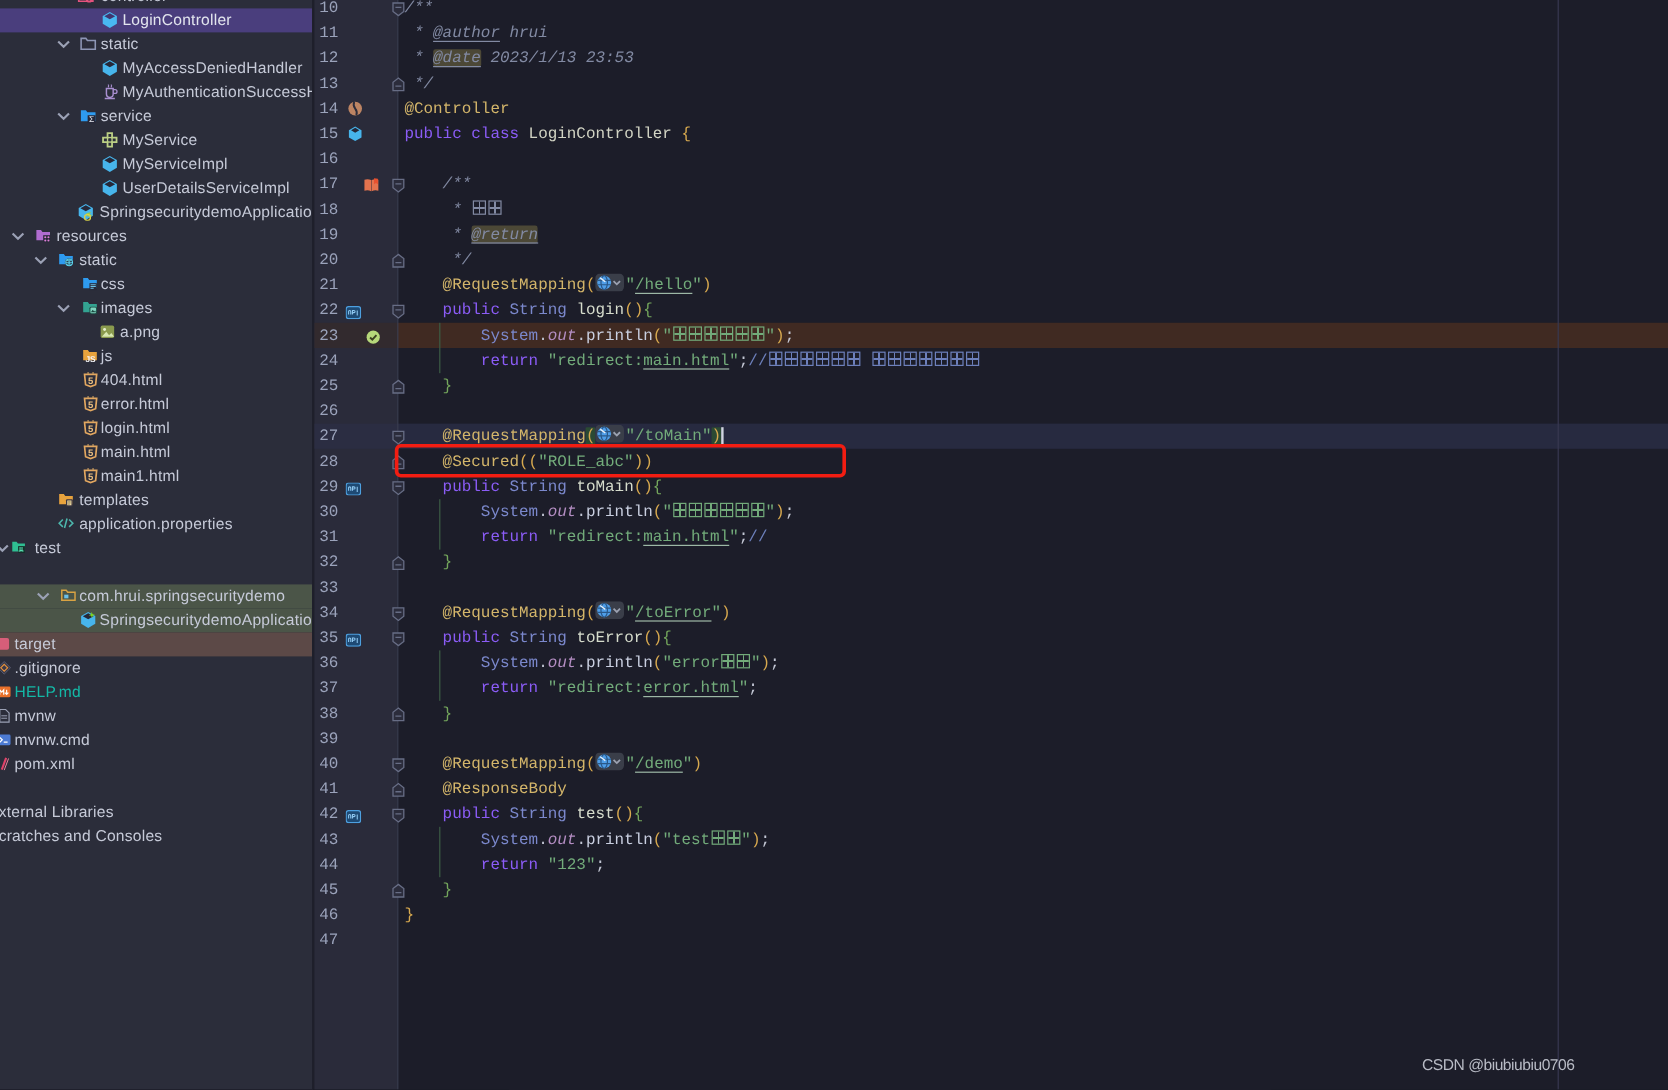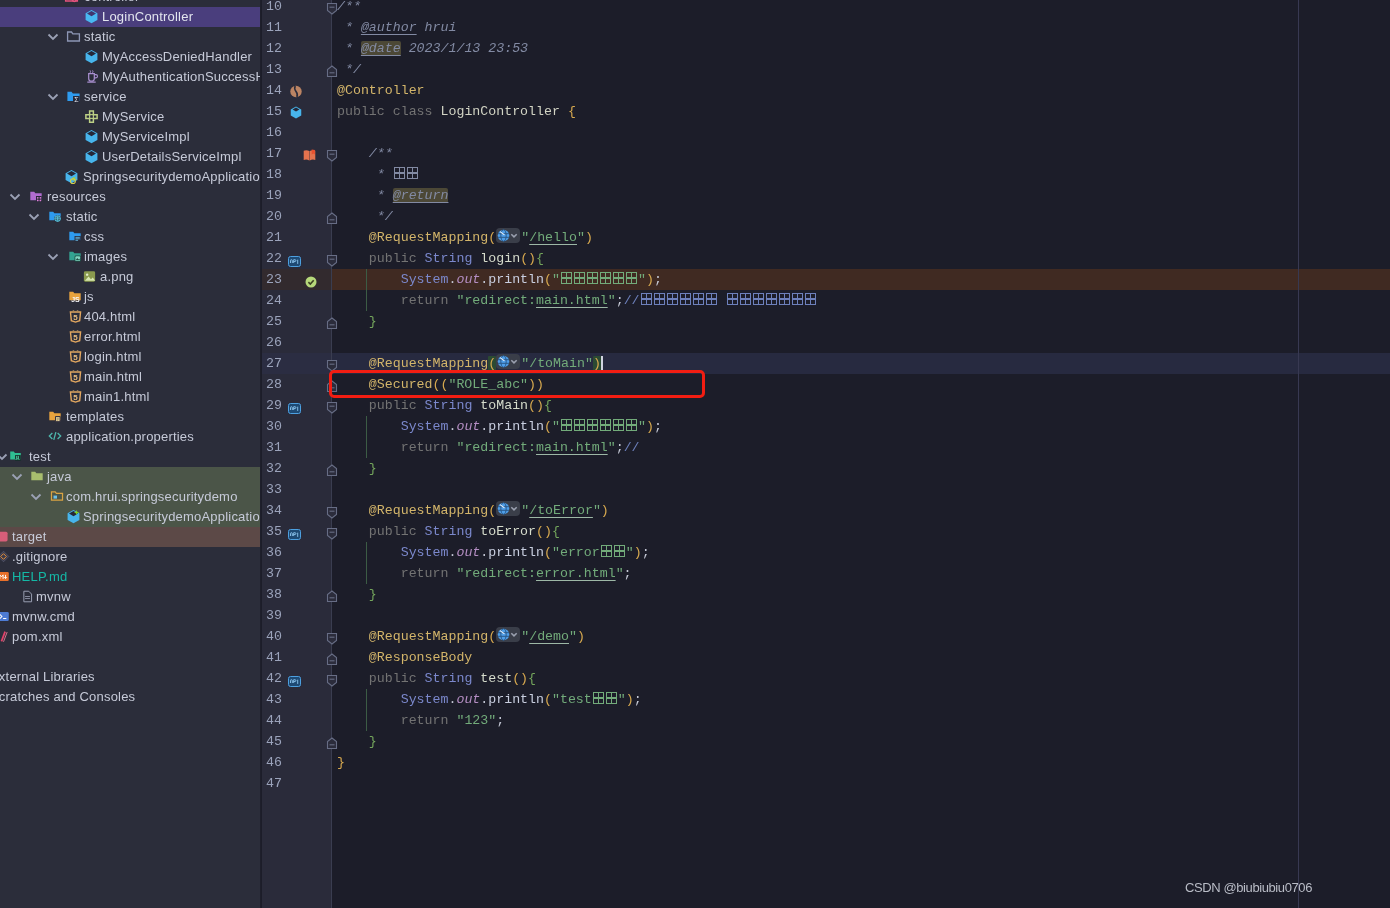--- a/index.html
+++ b/index.html
@@ -5,21 +5,21 @@
 #app{position:relative;width:1390px;height:772px;font-family:"Liberation Sans",sans-serif}
 #tree{position:absolute;left:0;top:0;width:261px;height:908px;background:#2b2d3a;border-right:1px solid #1e1f2b;overflow:hidden}
 .tr{position:absolute;left:0;width:261px;height:20px;font-size:13px;line-height:20px;white-space:nowrap}
 .tl{position:absolute;top:0;letter-spacing:0.2px}
 .tic{position:absolute}
 #gutter{position:absolute;left:262px;top:0;width:69px;height:908px;background:#2a2b3a}
 #gutline{position:absolute;left:331px;top:0;width:1px;height:908px;background:#3a3d50}
 .band{position:absolute;height:21px}
 .no{position:absolute;left:260px;width:22px;text-align:right;font:13.28px/21px "Liberation Mono",monospace;color:#9ba3bb}
 .cl{position:absolute;left:337px;height:21px;white-space:pre;font:13.28px/21px "Liberation Mono",monospace;color:#c3c7d4}
-.an{color:#d3b56a} .kw{color:#737373} .cls{color:#7b88cc} .cn{color:#d2d4c4}
+.an{color:#d3b56a} .kw{color:#8b5cf6} .cls{color:#7b88cc} .cn{color:#d2d4c4}
 .fld{color:#b48ec3;font-style:italic} .mtd{color:#c9cfe0} .dec{color:#d6dccc}
 .str{color:#72ab7a} .pn{color:#d7a94f} .gr{color:#74a65c} .pl{color:#c3c7d4}
 .cm{color:#6d80bc} .dc{color:#828aa3;font-style:italic}
 .dc u,.lnk{text-decoration:underline;text-underline-offset:3px}
 .bx{background:#4c4836;border-radius:2px}
 .lnk{color:#72ab7a;text-decoration-color:#9db8a6}
 .mh{background:#2b4a33;border-radius:1px}
 .cj{display:inline-block;width:11px;height:12px;border:1px solid;margin:0 1px;vertical-align:-1px;
  background:linear-gradient(to bottom,transparent 44%,currentColor 44%,currentColor 58%,transparent 58%),
  linear-gradient(to right,transparent 44%,currentColor 44%,currentColor 58%,transparent 58%)}
@@ -440,29 +440,20 @@
         <svg class="tic" style="left:-4px;top:6px" width="12" height="8" viewBox="0 0 12 8">
           <path d="M1.5 1.5 6 6l4.5-4.5" stroke="#9ba1b5" stroke-width="1.8" fill="none"></path>
         </svg>
         <svg class="tic" style="left:9px;top:2px" width="13" height="13" viewBox="0 0 16 16">
           <path d="M1.5 3h4.4l1.4 1.9h7.2v8H1.5z" fill="#2fbf92"></path>
           <rect x="7.5" y="7.5" width="7" height="7" fill="#15302a"></rect>
           <path d="M9.5 8.5v3.5m2-3.5v3.5m-3.5.8q3-1.4 5 0" stroke="#56e0b0" stroke-width="1.1" fill="none"></path>
         </svg>
         <span class="tl" style="left:29px;color:#c6cad8">test</span>
       </div>
-<div class="tr" style="top:467px;background:#4b5548;">
-        <svg class="tic" style="left:11px;top:6px" width="12" height="8" viewBox="0 0 12 8">
-          <path d="M1.5 1.5 6 6l4.5-4.5" stroke="#9ba1b5" stroke-width="1.8" fill="none"></path>
-        </svg>
-        <svg class="tic" style="left:30px;top:2px" width="14" height="14" viewBox="0 0 16 16">
-          <path d="M1.5 3h4.4l1.4 1.9h7.2v8H1.5z" fill="#a8be6e"></path>
-        </svg>
-        <span class="tl" style="left:47px;color:#c6cad8">java</span>
-      </div>
 <div class="tr" style="top:487px;background:#4b5548;">
         <svg class="tic" style="left:30px;top:6px" width="12" height="8" viewBox="0 0 12 8">
           <path d="M1.5 1.5 6 6l4.5-4.5" stroke="#9ba1b5" stroke-width="1.8" fill="none"></path>
         </svg>
         <svg class="tic" style="left:50px;top:2px" width="14" height="14" viewBox="0 0 16 16">
           <path d="M1.7 3.2h4.2l1.4 1.9h7v7.7H1.7z" fill="none" stroke="#d9a343" stroke-width="1.4"></path>
           <rect x="4" y="7.5" width="4" height="3.5" fill="#6cc0e8"></rect>
         </svg>
         <span class="tl" style="left:66px;color:#c6cad8">com.hrui.springsecuritydemo</span>
       </div>
@@ -487,21 +478,21 @@
         </svg>
         <span class="tl" style="left:12px;color:#c6cad8">.gitignore</span>
       </div>
 <div class="tr" style="top:567px;">
         <svg class="tic" style="left:-3px;top:3px" width="13" height="13" viewBox="0 0 16 16">
           <rect x="1.5" y="2.5" width="13" height="11" rx="1.5" fill="#e8702a"></rect>
           <path d="M3.5 11V6l2 2.4L7.5 6v5M10.5 6v4.3m-1.8-1.5 1.8 1.8 1.8-1.8" stroke="#fff" stroke-width="1.2" fill="none"></path>
         </svg>
         <span class="tl" style="left:12px;color:#14b8a6">HELP.md</span>
       </div>
-<div class="tr" style="top:587px;margin-left:24px;">
+<div class="tr" style="top:587px;">
         <svg class="tic" style="left:-3px;top:3px" width="13" height="13" viewBox="0 0 16 16">
           <path d="M3.5 1.5h6l3.5 3.5v9.5h-9.5z" fill="none" stroke="#9aa0b4" stroke-width="1.2"></path>
           <path d="M5 8h6M5 10.5h6" stroke="#9aa0b4" stroke-width="1"></path>
         </svg>
         <span class="tl" style="left:12px;color:#c6cad8">mvnw</span>
       </div>
 <div class="tr" style="top:607px;">
         <svg class="tic" style="left:-3px;top:3px" width="13" height="13" viewBox="0 0 16 16">
           <rect x="1.5" y="2.5" width="13" height="11" rx="1.5" fill="#4d7bd3"></rect>
           <path d="M3.5 5.5 6 8l-2.5 2.5M7.5 10.5h4" stroke="#fff" stroke-width="1.3" fill="none"></path>

